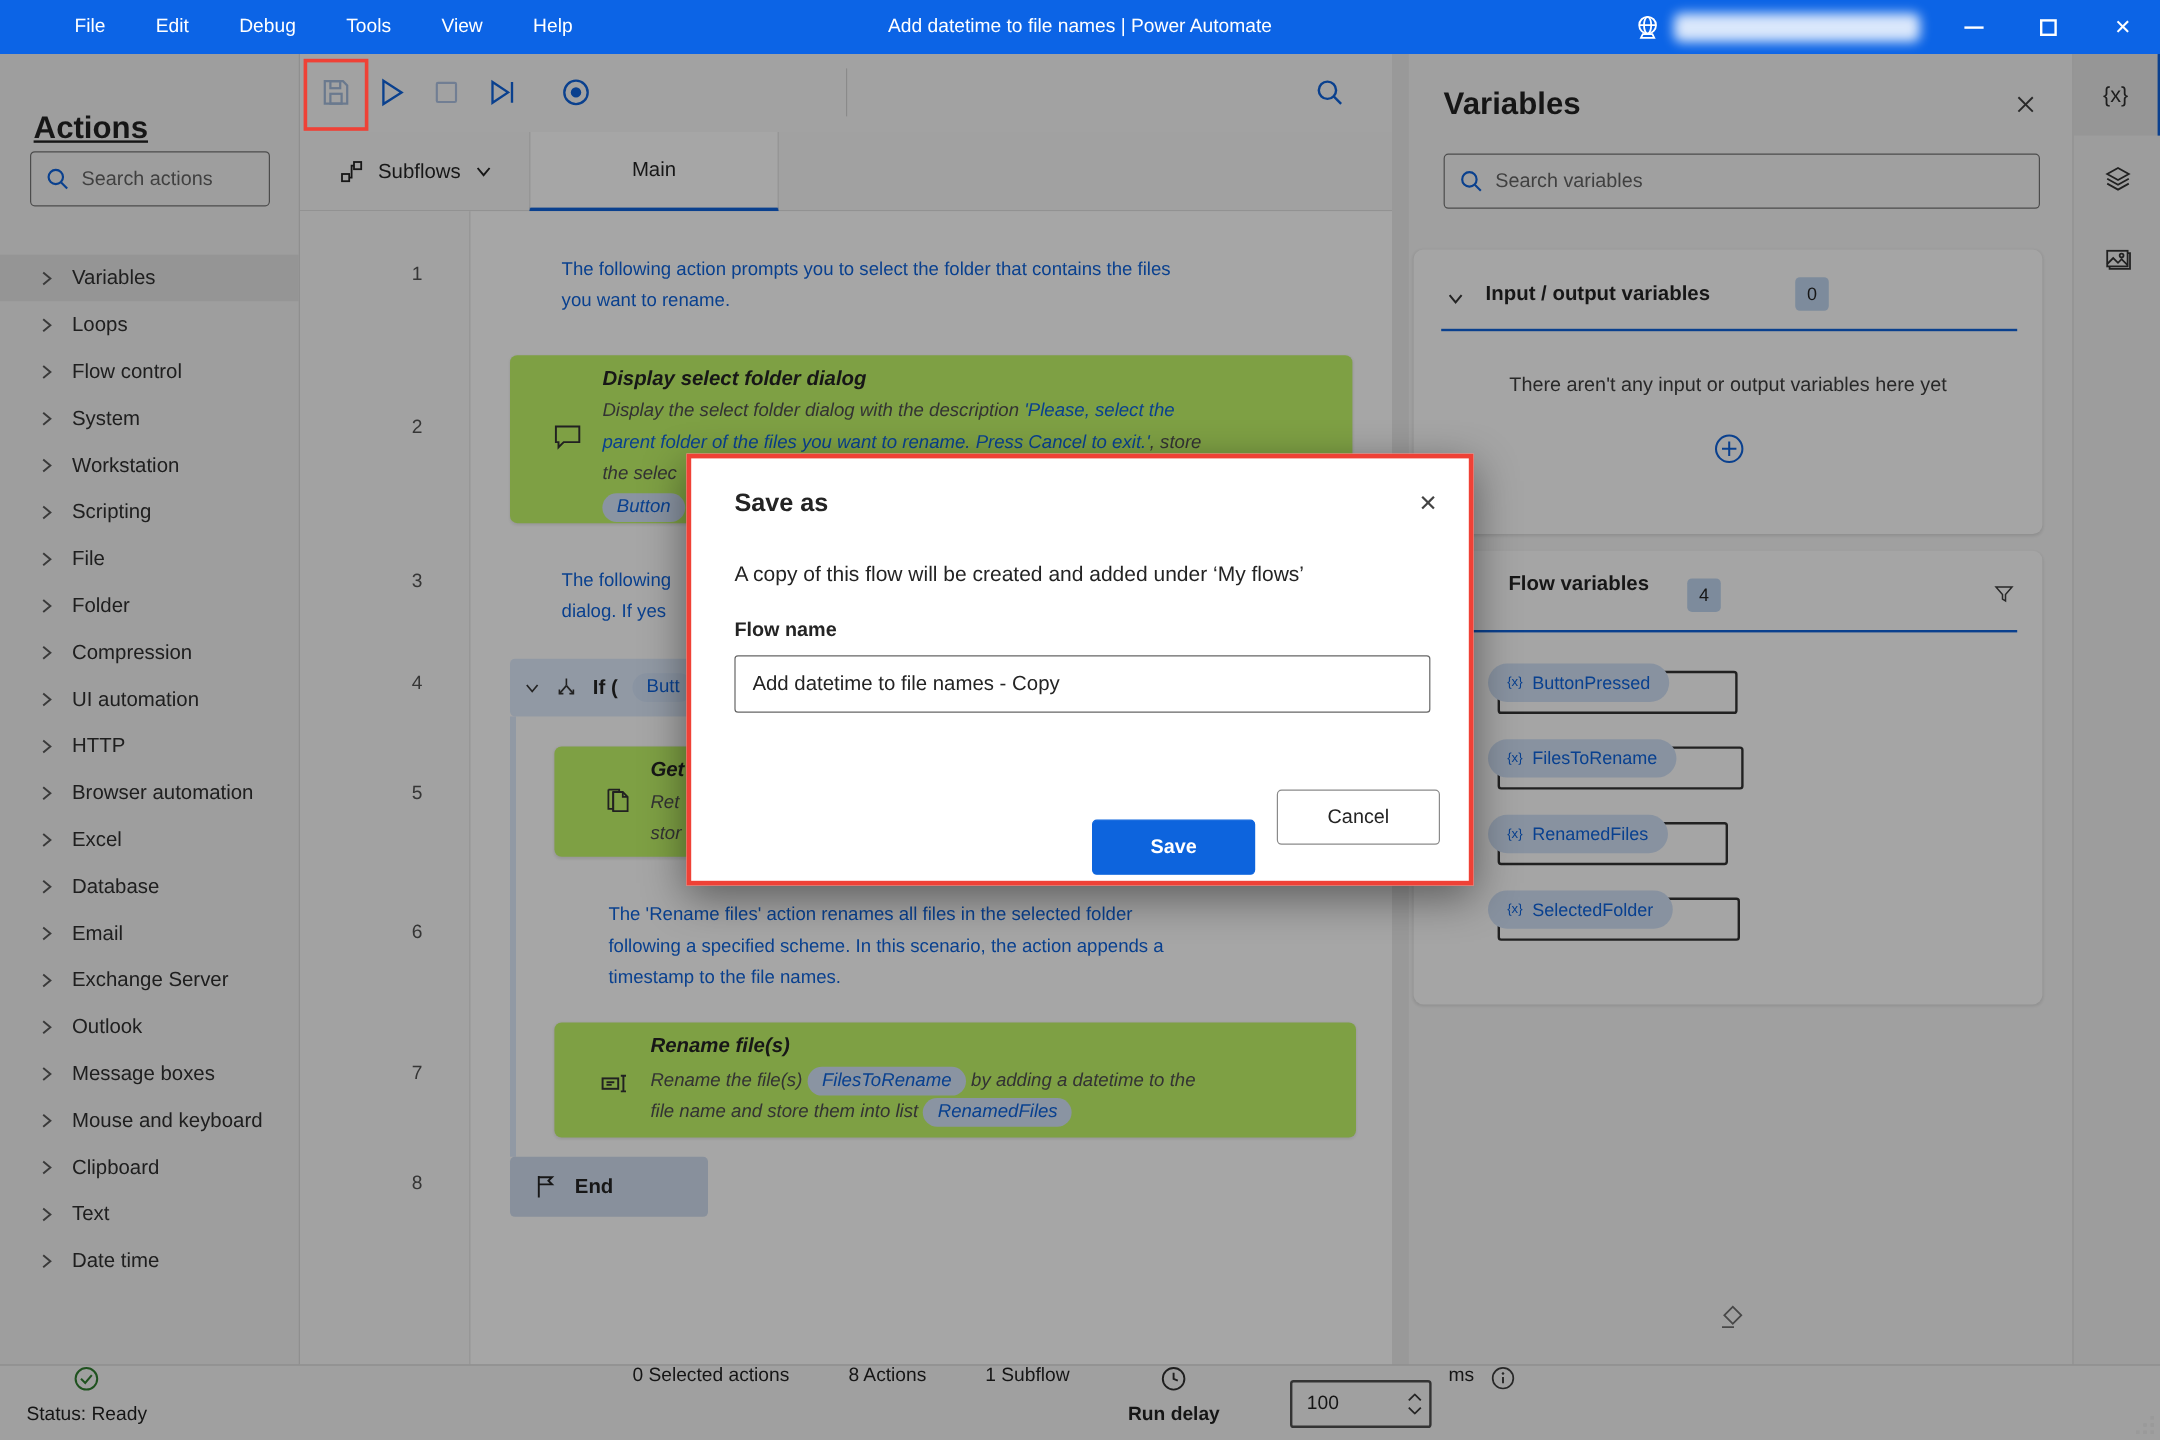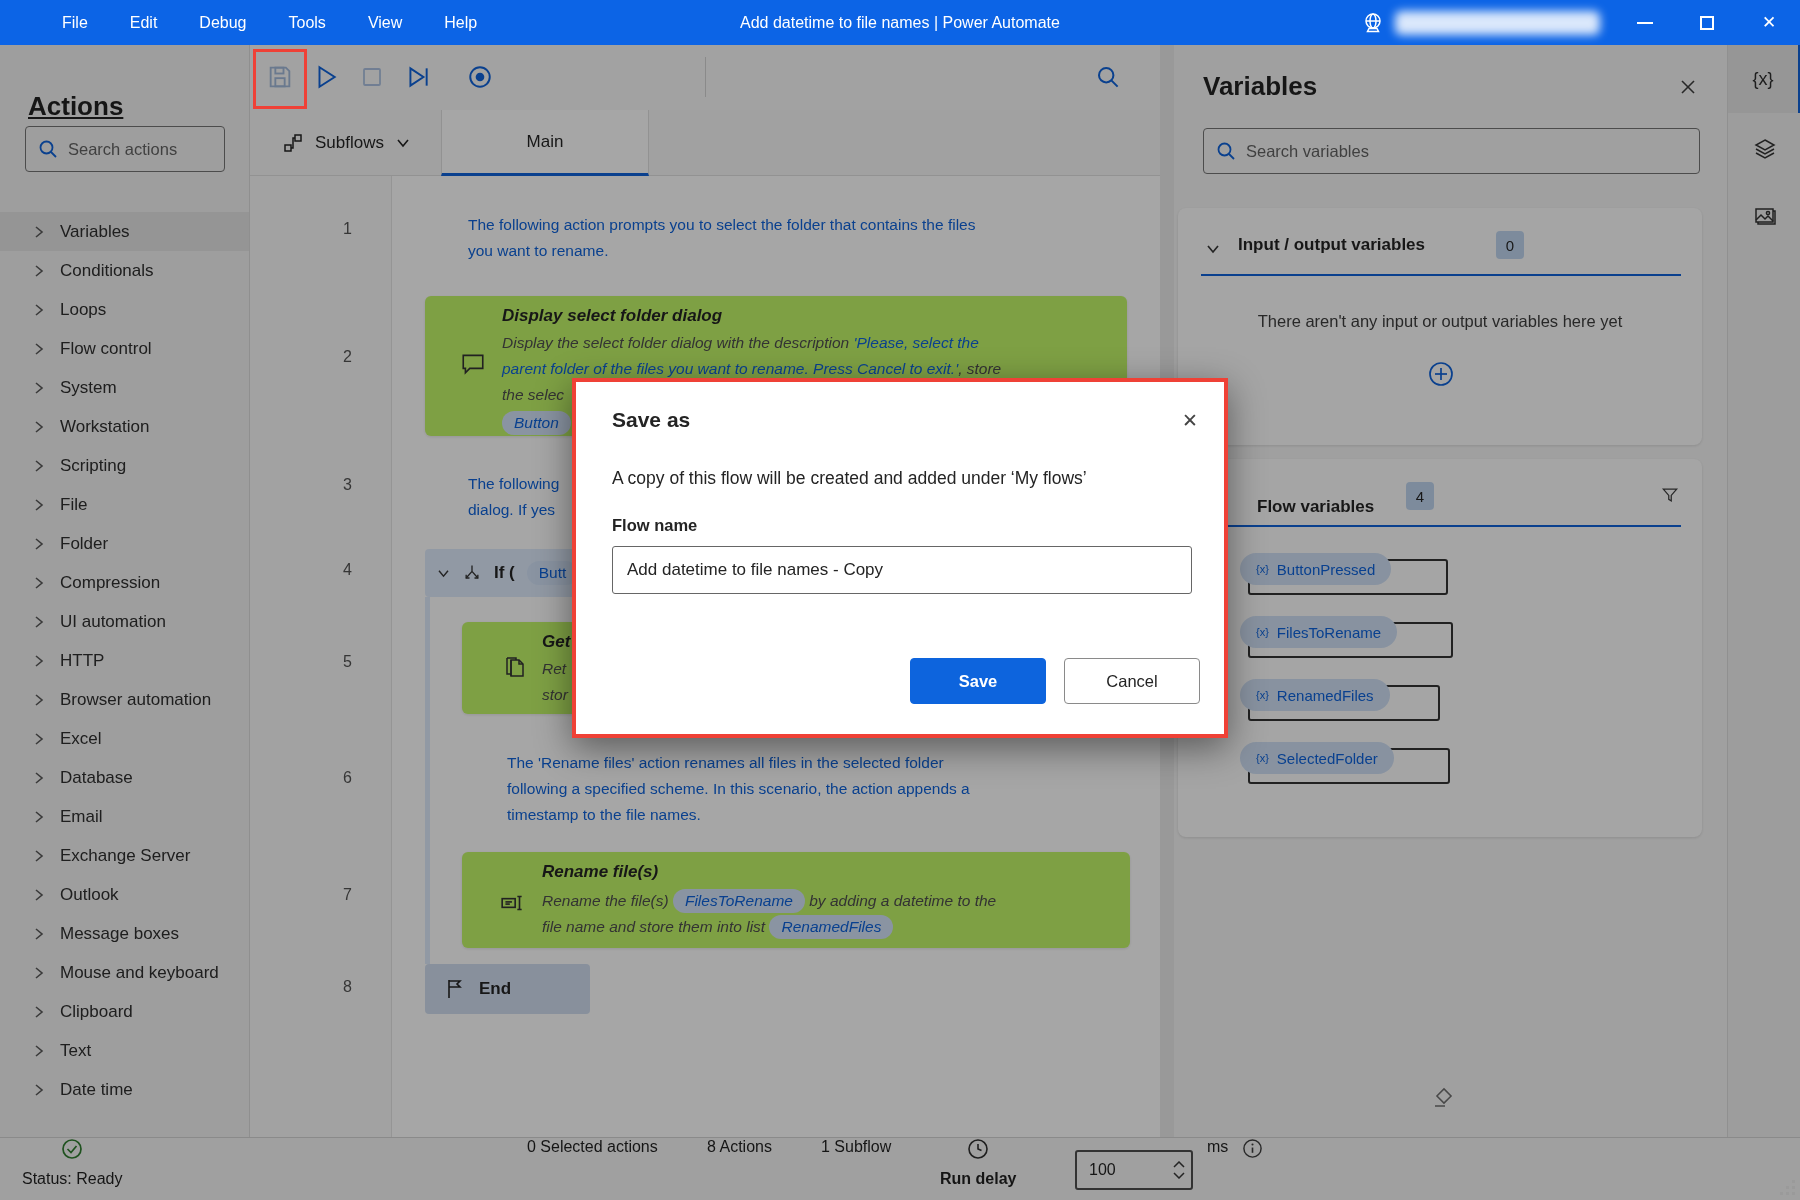--- a/index.html
+++ b/index.html
@@ -84,21 +84,21 @@
   
   .dim { left:0; top:45px; width:1800px; height:1155px; background:rgba(8,8,8,0.35); z-index:50; pointer-events:none; }
   .anno-save { left:253px; top:49px; width:54px; height:60px; border:3px solid #ef4136; z-index:60; pointer-events:none; }
   .modal { left:572px; top:378px; width:656px; height:360px; background:#fff; border:4px solid #ef4136; box-shadow:0 10px 34px rgba(0,0,0,0.45); z-index:70; }
   .modal-title { position:absolute; left:36px; top:26px; font-size:21px; font-weight:700; color:#242424; }
   .modal-close { position:absolute; left:600px; top:24px; width:28px; height:28px; display:flex; align-items:center; justify-content:center; font-size:19px; color:#444; cursor:pointer; }
   .modal-msg { position:absolute; left:36px; top:86px; font-size:17.5px; color:#242424; }
   .modal-label { position:absolute; left:36px; top:134px; font-size:16.5px; font-weight:700; color:#242424; }
   .modal-input { position:absolute; left:36px; top:164px; width:580px; height:48px; border:1.5px solid #666; border-radius:3px; font-size:17px; color:#242424; padding-left:14px; outline:none; font-family:inherit; background:#fff; }
   .btn { position:absolute; top:276px; width:136px; height:46px; border-radius:4px; font-size:16.5px; display:flex; align-items:center; justify-content:center; cursor:pointer; font-weight:600; }
-  .btn-save { left:334px; background:#0d64dd; color:#fff; border:1px solid #0d64dd; }
+  .btn-save { left:334px; background:#0d64dd; color:#fff; border:1px solid #0d64dd;margin-top:25px; }
   .btn-cancel { left:488px; background:#fff; color:#242424; border:1.5px solid #8a8a8a; font-weight:400; }
 
   .grip { position:absolute; right:4px; bottom:4px; z-index:55; }
 </style>
 </head>
 <body>
 
 <div id="app">
 
   <div class="abs sidebar">
@@ -113,28 +113,20 @@
       <input type="text" placeholder="Search actions" style="">
     </div>
     <div class="action-list">
       <div class="action-item selected">
           <span class="chev-r">
             <svg width="10" height="14" viewBox="0 0 10 14">
               <polyline points="2,2 8,7 2,12" fill="none" stroke="#555" stroke-width="1.6"></polyline>
             </svg>
           </span>
           <span>Variables</span>
-        </div>
-      <div class="action-item">
-          <span class="chev-r">
-            <svg width="10" height="14" viewBox="0 0 10 14">
-              <polyline points="2,2 8,7 2,12" fill="none" stroke="#555" stroke-width="1.6"></polyline>
-            </svg>
-          </span>
-          <span>Conditionals</span>
         </div>
       <div class="action-item">
           <span class="chev-r">
             <svg width="10" height="14" viewBox="0 0 10 14">
               <polyline points="2,2 8,7 2,12" fill="none" stroke="#555" stroke-width="1.6"></polyline>
             </svg>
           </span>
           <span>Loops</span>
         </div>
       <div class="action-item">
@@ -501,21 +493,21 @@
       <div style="position:absolute;left:249px;top:152px;cursor:pointer;">
         <svg width="28" height="28" viewBox="0 0 28 28">
             <circle cx="14" cy="14" r="11" fill="none" stroke="#0b5fd6" stroke-width="1.7"></circle>
             <line x1="14" y1="8" x2="14" y2="20" stroke="#0b5fd6" stroke-width="1.7"></line>
             <line x1="8" y1="14" x2="20" y2="14" stroke="#0b5fd6" stroke-width="1.7"></line>
           </svg>
       </div>
     </div>
 
     <div class="vcard" style="top:414px;height:378px;">
-      <span class="sec-head" style="position:absolute;left:79px;top:38px;">Flow variables</span>
+      <span class="sec-head" style="position:absolute;left:79px;top:18px;">Flow variables</span>
       <span class="badge" style="position:absolute;left:228px;top:23px;">4</span>
       <span style="position:absolute;left:482px;top:26px;cursor:pointer;">
         <svg width="20" height="20" viewBox="0 0 24 24" fill="none" stroke="#3a3a3a" stroke-width="1.5">
             <path d="M4 5h16l-6.5 7.5V19l-3-1.8v-4.7z"></path>
           </svg>
       </span>
       <div class="blue-line" style="left:23px;top:66px;width:480px;"></div>
 
       <div style="position:absolute;left:62px;top:94px;width:440px;">
         <div class="var-row">

